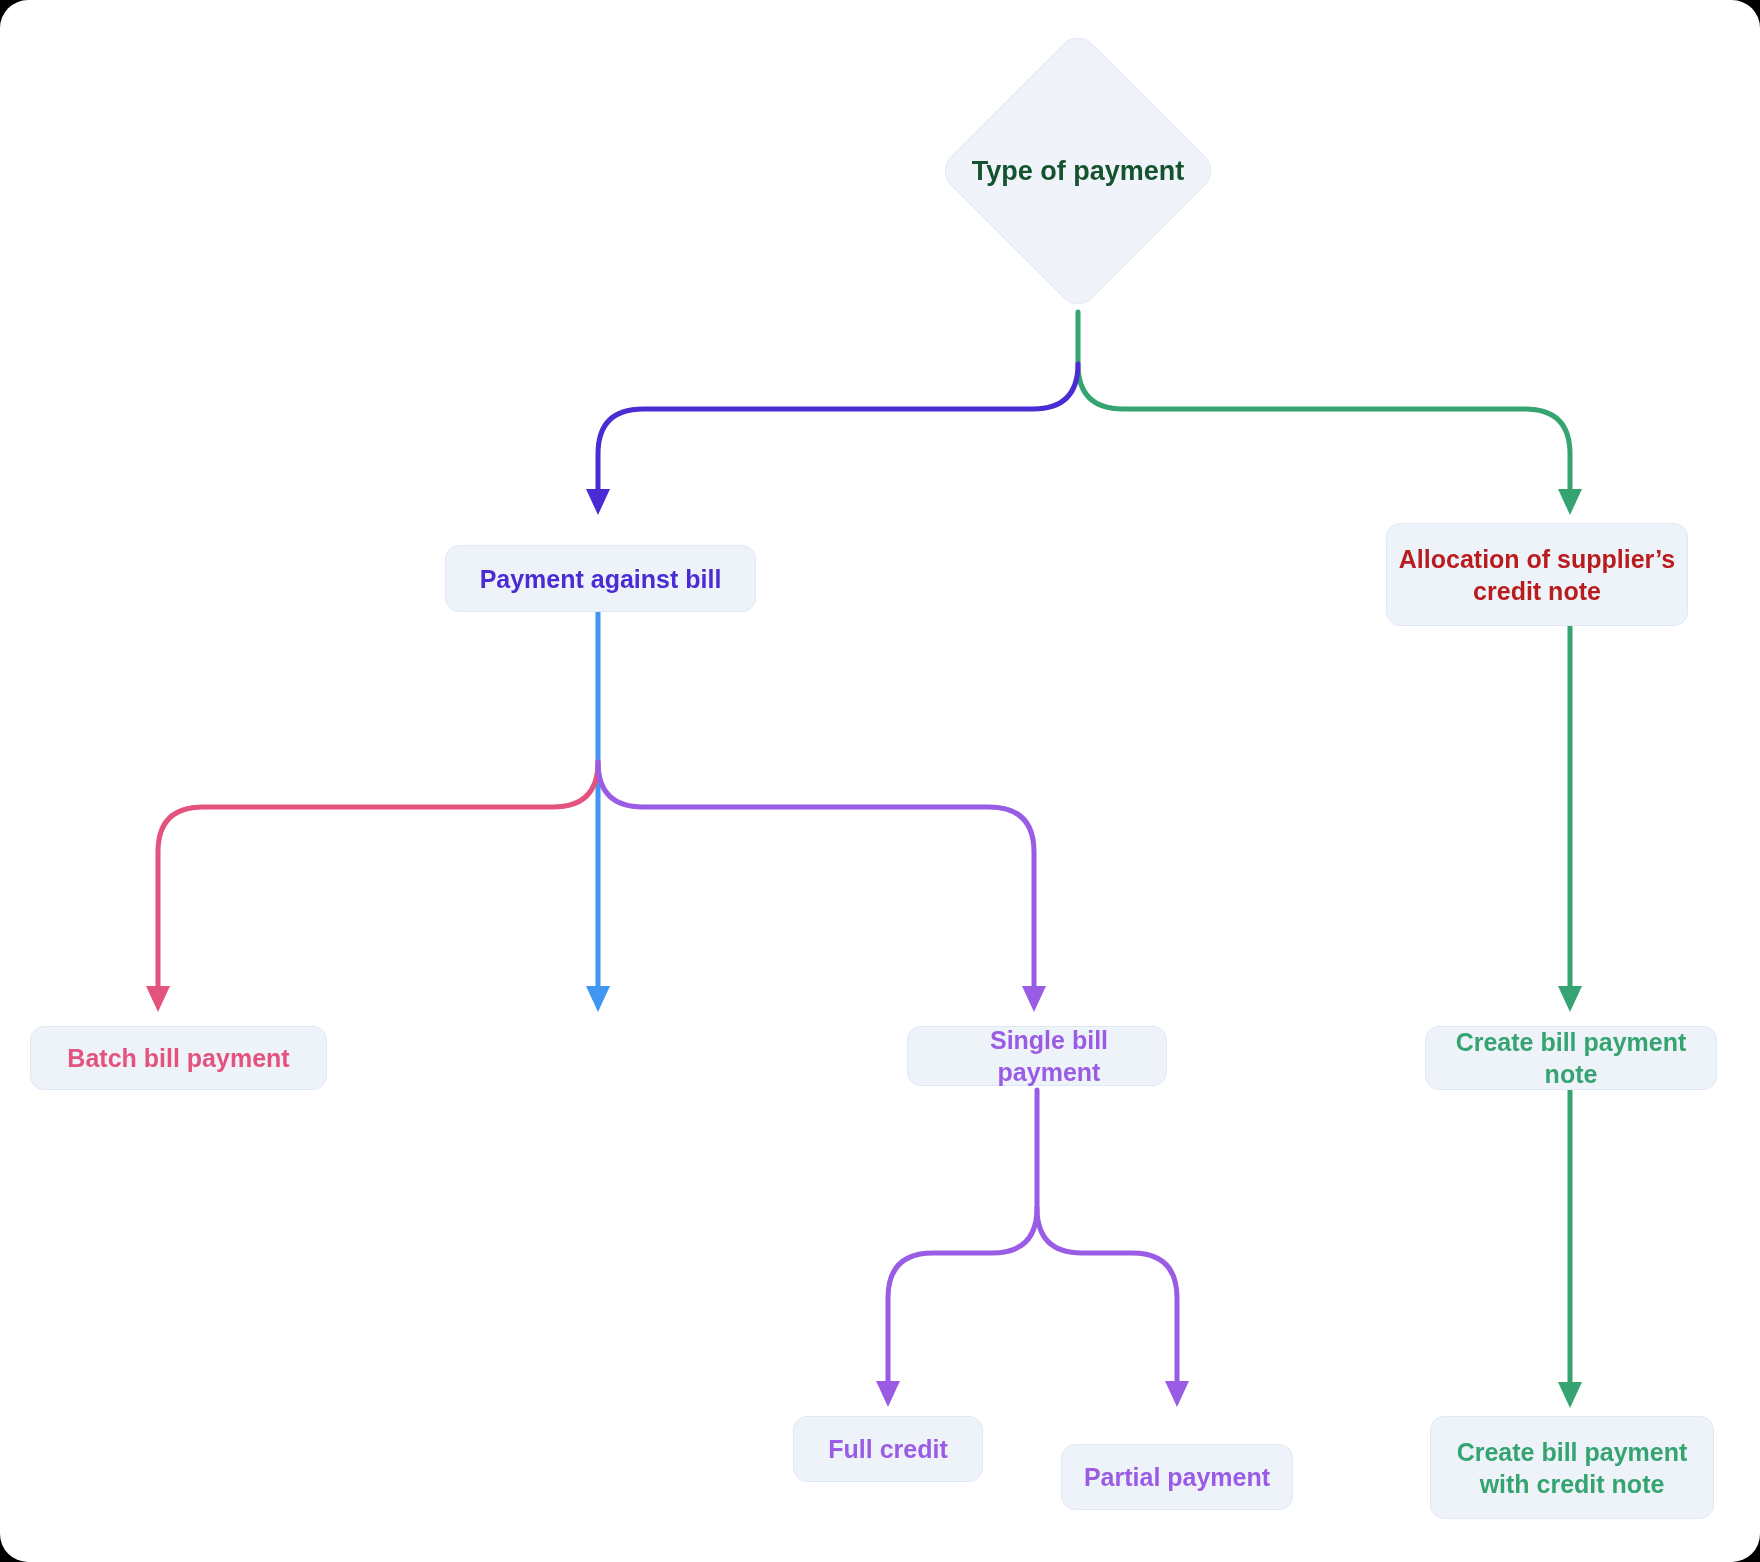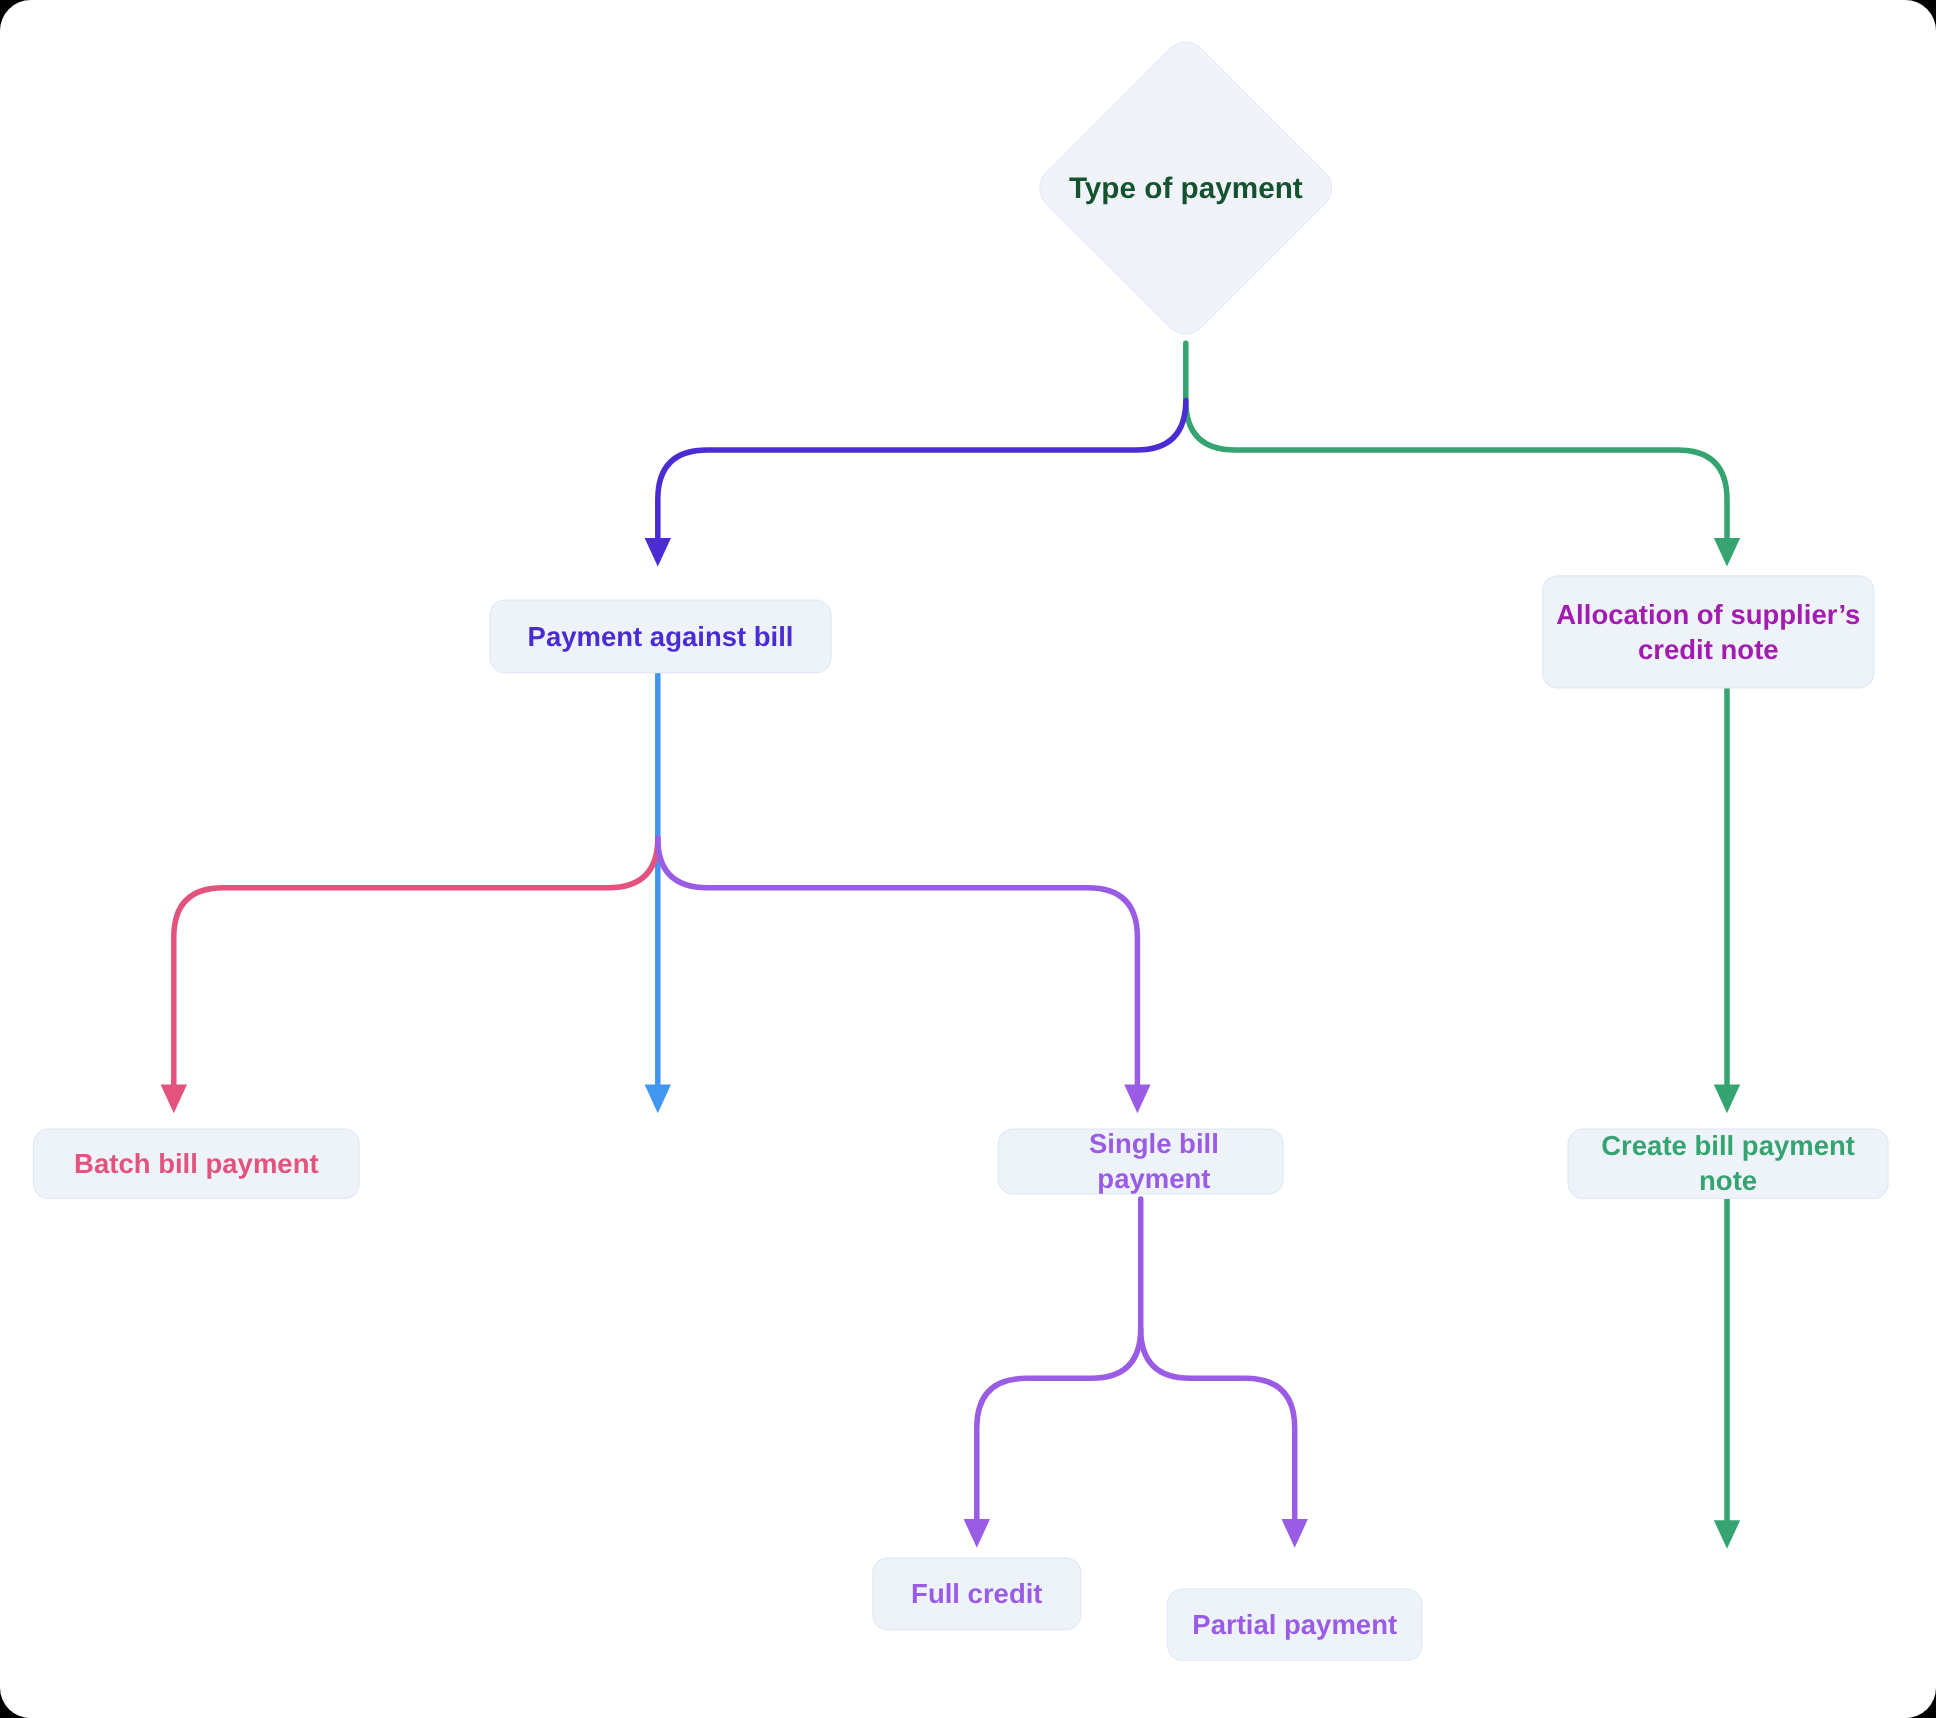--- a/index.html
+++ b/index.html
@@ -75,28 +75,30 @@
 
     <path d="M 1037 1208 Q 1037 1253 1082 1253 L 1132 1253 Q 1177 1253 1177 1298 L 1177 1381" stroke="#9a5ce5"></path>
     <polygon points="1165,1381 1189,1381 1177,1407" fill="#9a5ce5"></polygon>
   </svg>
 
   <div class="diamond"></div>
   <div class="diamond-label" style="color: #14532d;">Type of payment</div>
 
   <div class="node" style="left: 445px; top: 523px; width: 311px; height: 67px; color: rgb(75, 43, 211); margin-top: 22px;">Payment against bill</div>
 
-  <div class="node" style="left: 1386px; top: 523px; width: 302px; height: 103px; color: #a21caf; margin-left: 16px;">Allocation of supplier’s
+  <div class="node" style="left: 1386px; top: 523px; width: 302px; height: 103px; color: #b91c1c;">Allocation of supplier’s
 credit note</div>
 
   <div class="node" style="left: 30px; top: 1026px; width: 297px; height: 64px; color: rgb(228, 82, 126);">Batch bill payment</div>
 
 
   <div class="node" style="left: 907px; top: 1026px; width: 260px; height: 60px; color: rgb(154, 92, 229); padding-left: 32px;">Single bill payment</div>
 
   <div class="node" style="left: 1425px; top: 1026px; width: 292px; height: 64px; color: rgb(53, 164, 112);">Create bill payment note</div>
 
   <div class="node" style="left: 793px; top: 1416px; width: 190px; height: 66px; color: rgb(154, 92, 229);">Full credit</div>
 
   <div class="node" style="left: 1061px; top: 1416px; width: 232px; height: 66px; color: rgb(154, 92, 229); margin-top: 28px;">Partial payment</div>
 
+  <div class="node" style="left: 1430px; top: 1416px; width: 284px; height: 103px; color: rgb(53, 164, 112);">Create bill payment
+with credit note</div>
 
 </div>
 
 </body></html>

